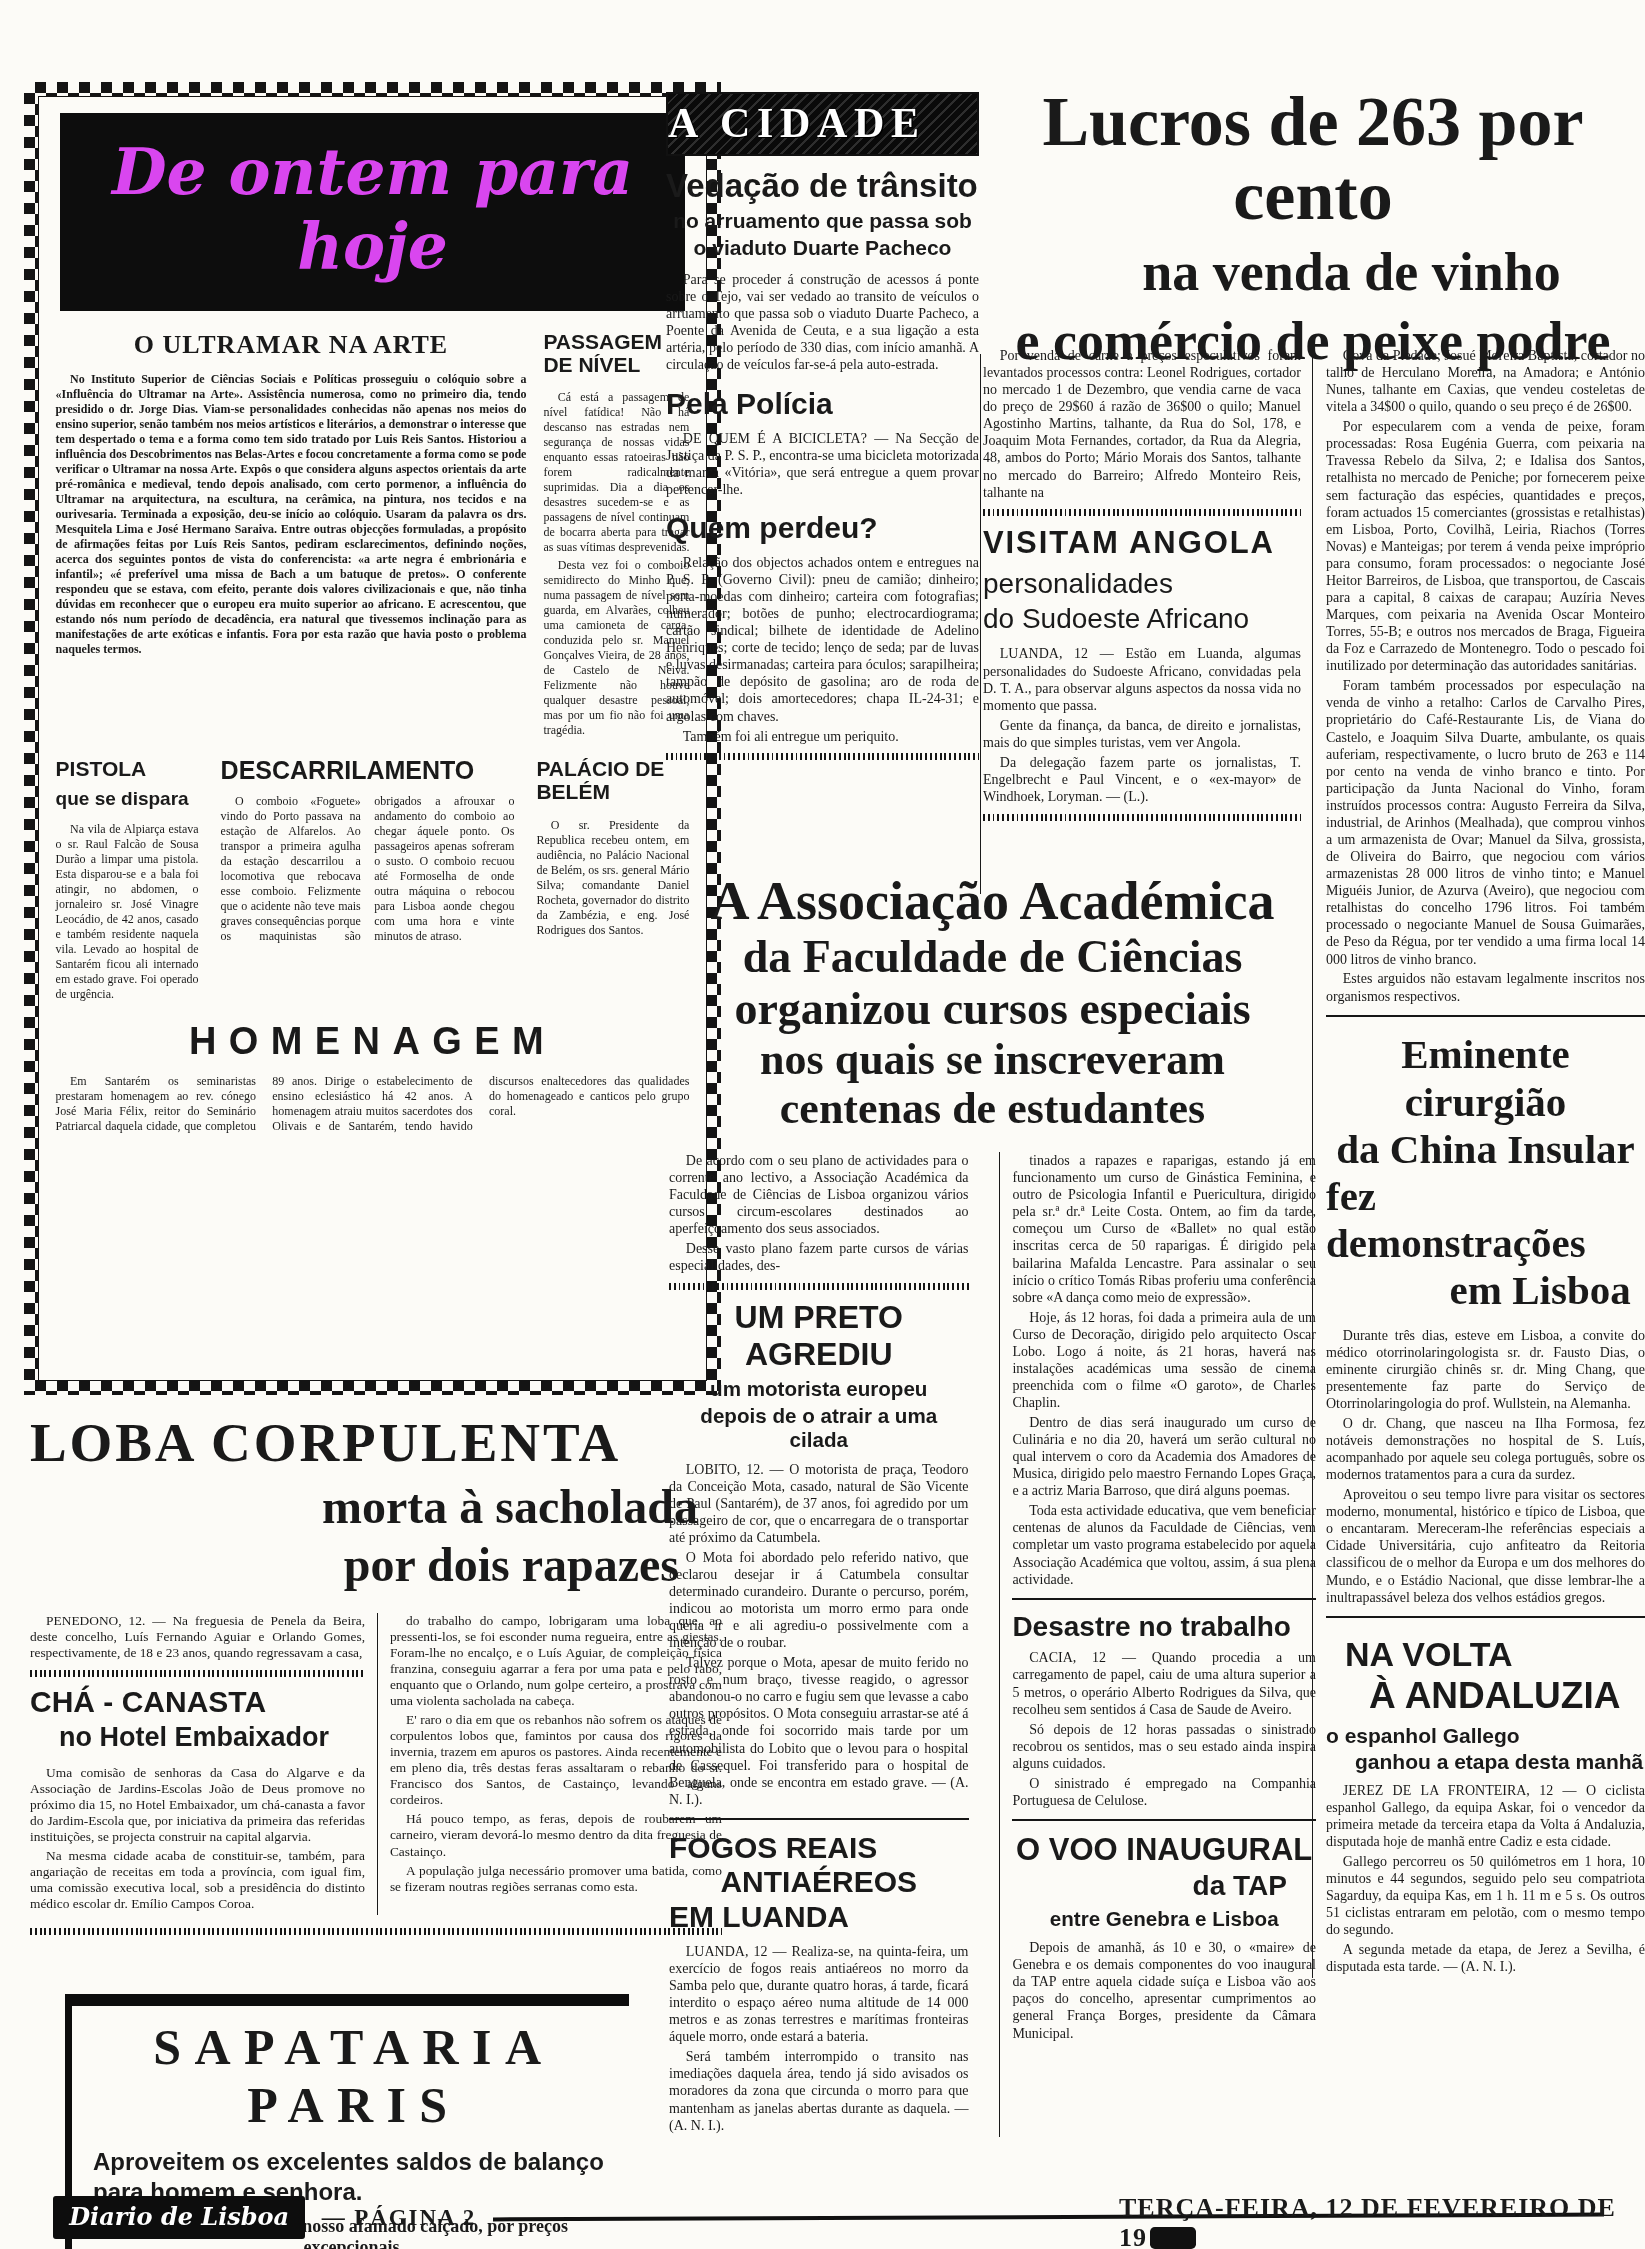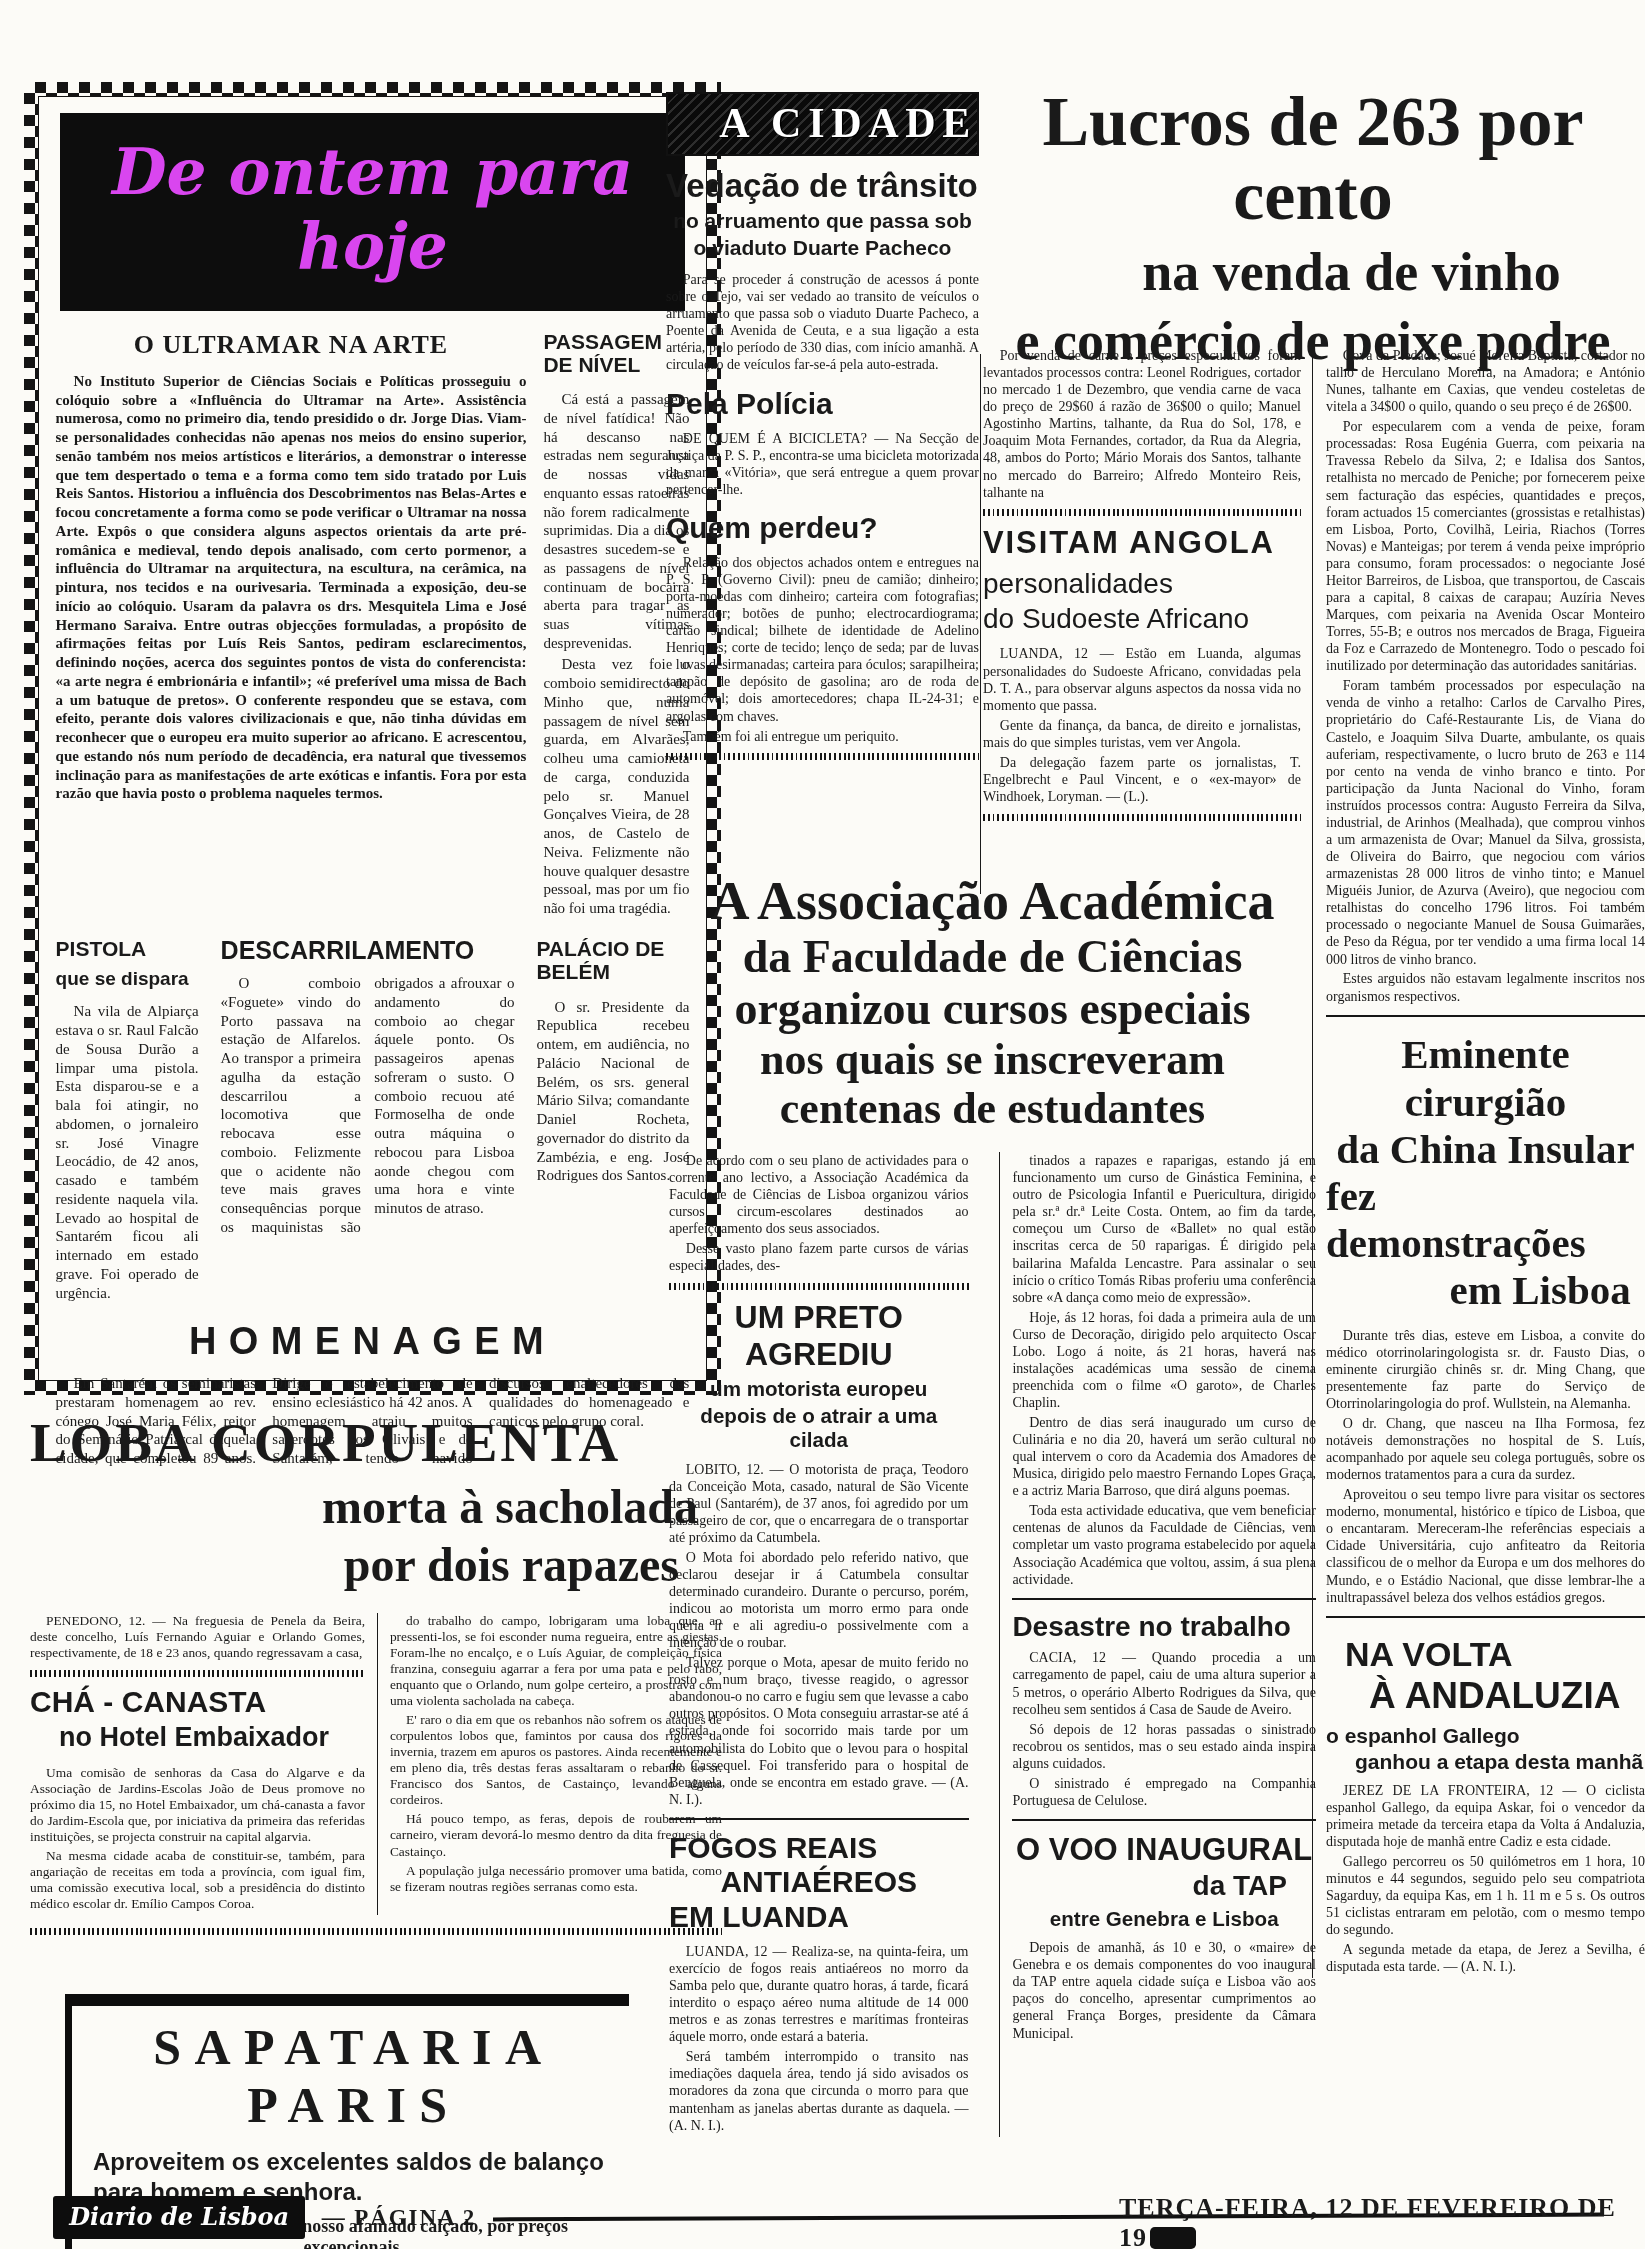--- a/index.html
+++ b/index.html
@@ -9,41 +9,41 @@
   .body p{margin:0 0 2.9px 0;text-indent:1.2em;text-align:justify;}
   .body{font-size:14px;line-height:1.22;}
   .hatch{height:7.2px;background:repeating-linear-gradient(90deg,#161616 0 1.9px,transparent 1.9px 4.8px);margin:8.6px 0;}
   .rule{border:none;border-top:2.4px solid #161616;margin:10.5px 0;}
   .vline{position:absolute;width:1.4px;background:#1a1a1a;}
 
   
   #frame{position:absolute;left:24px;top:82px;width:697px;height:1313px;
          background:repeating-conic-gradient(#141414 0% 25%,#fcfbf7 0% 50%) 0 0/22px 22px;}
   #frame-inner{position:absolute;inset:14.3px;background:#fcfbf7;border:1.9px solid #141414;padding:12.4px 16.3px;box-sizing:border-box;}
-  #frame-inner .body{font-size:15px;line-height:1.25;}
+  #frame-inner .body{font-size:12px;line-height:1.25;}
   #banner{background:#0d0d0d;color:#d946ef;text-align:center;font-style:italic;font-weight:bold;
           font-family:"DejaVu Serif","Liberation Serif",serif;font-size:63px;padding:22px 4.8px 28px;margin:2.9px 4.8px 19px;}
   .row1{display:flex;gap:17px;}
   .col-main{flex:1;}
   .col-pass{width:146px;flex:none;}
   .art-title{font-weight:bold;font-size:26px;text-align:center;letter-spacing:1px;margin:0 0 12.4px;}
   .side-head{font-weight:bold;font-size:21px;line-height:1.1;margin:0 0 14.3px;}
   .row2{display:flex;gap:22px;margin-top:16.3px;}
   .row2 .c1{width:143px;flex:none;}
   .row2 .c2{flex:1;}
   .row2 .c3{width:153px;flex:none;}
   .c2 .body{columns:2;column-gap:13.4px;}
   .sub-head{font-weight:bold;font-size:19px;margin:7.7px 0 12.4px;}
   #homenagem-title{font-weight:bold;font-size:38px;letter-spacing:12.4px;text-align:center;margin:14.3px 0 11.5px;}
   #homenagem-text{columns:3;column-gap:16.3px;}
 
   
   #midcol{position:absolute;left:666px;top:92px;width:313px;}
   #cidade-banner{border:2.4px solid #111;background:repeating-linear-gradient(135deg,#0a0a0a 0 5.7px,#2e2e2e 5.7px 7.7px);
-                 color:#fff;font-weight:bold;font-size:42px;letter-spacing:6.7px;text-align:right;
+                 color:#fff;font-weight:bold;font-size:42px;letter-spacing:6.7px;text-align:left;
                  padding:4.8px 0 7.7px;margin-bottom:12.4px;text-shadow:1.4px 1.4px 0 #000;}
   .big-sans{font-weight:bold;font-size:33px;line-height:1.05;margin:0 0 4.8px;}
   .mid-sub{font-weight:bold;font-size:21px;line-height:1.2;text-align:center;margin:0 0 10.5px;}
   .sec-head{font-weight:bold;font-size:30px;margin:13.4px 0 8.6px;}
 
   
   #lucros-head{position:absolute;left:981px;top:85px;width:664px;}
   #lucros-head .l1{font-weight:bold;font-size:70px;text-align:center;line-height:1.05;margin:0;}
   #lucros-head .l2{font-weight:bold;font-size:54px;text-align:center;line-height:1.2;margin:7.7px 0 0 77px;}
   #lucros-head .l3{font-weight:bold;font-size:54px;text-align:center;line-height:1.2;margin:4.8px 0 0;}

